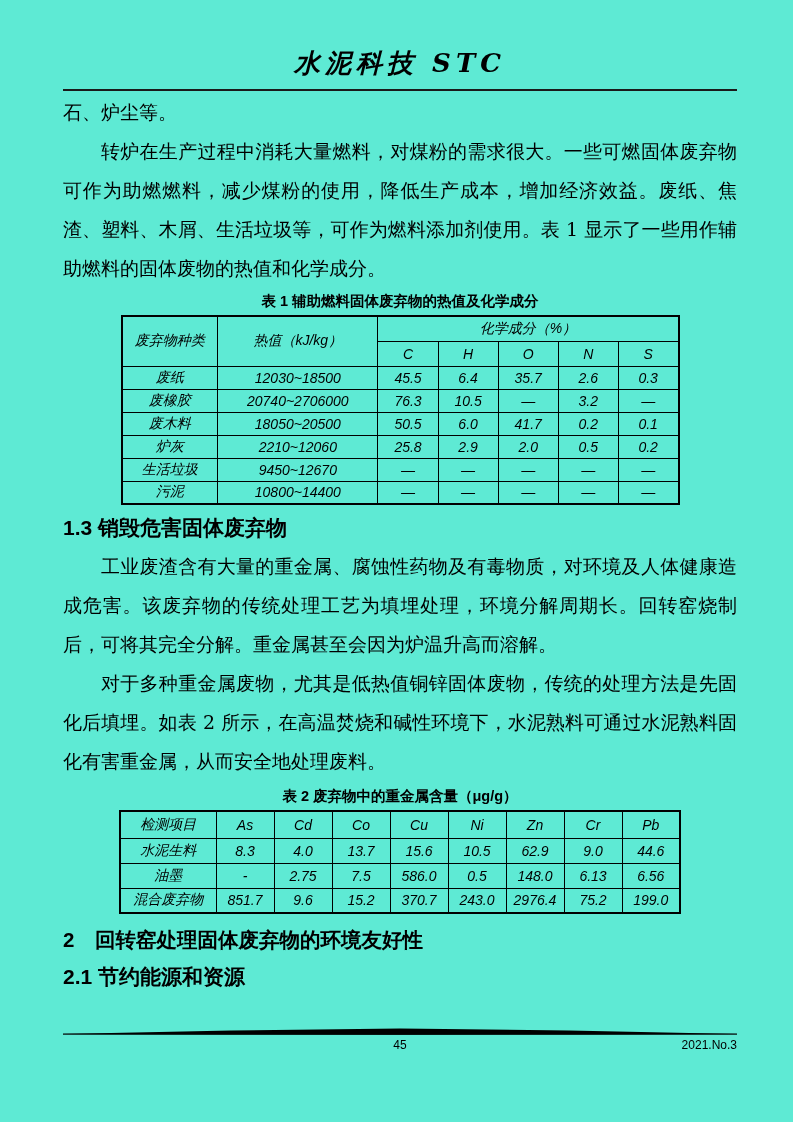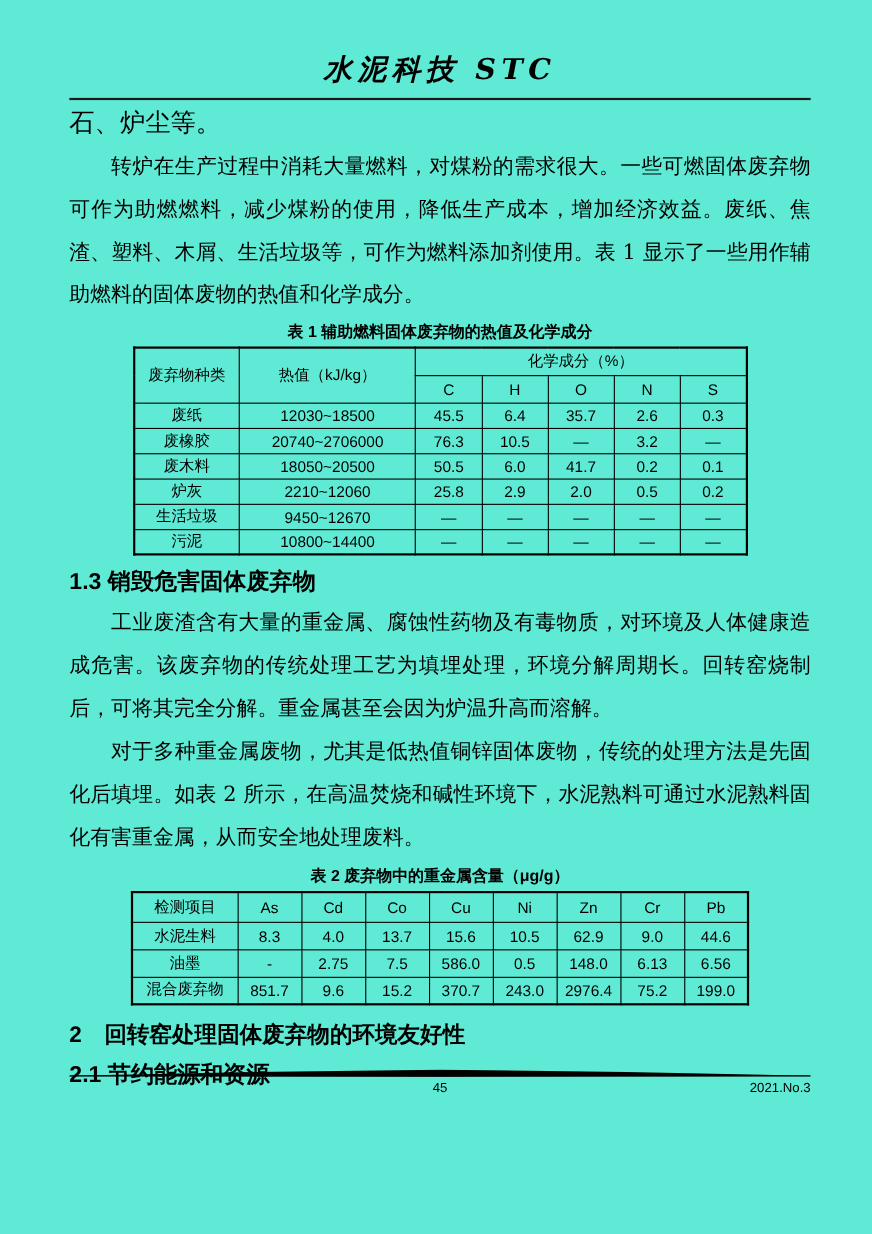--- a/index.html
+++ b/index.html
@@ -29,21 +29,21 @@
   }
   .journal-title {
     font-family: "DejaVu Serif", serif;
     font-style: italic;
     font-weight: bold;
     font-size: 26px;
     letter-spacing: 5px;
   }
   
   .intro-line {
-    font-size: 23px;
+    font-size: 19px;
     line-height: 39px;
     margin-top: 2px;
   }
   p.body-para {
     font-size: 19px;
     line-height: 39px;
     text-align: justify;
     text-indent: 2em;
   }
   
@@ -64,21 +64,21 @@
     table-layout: fixed;
   }
   table.data-table th, table.data-table td {
     border: 1px solid #000;
     text-align: center;
     vertical-align: middle;
     font-weight: normal;
     padding: 0 2px;
     white-space: nowrap;
   }
-  table.data-table { border: 2px solid #000; }
+  table.data-table { border: 2px solid #000; font-style: italic; }
   #table1 { width: 559px; }
   #table1 th { height: 25px; }
   #table1 td { height: 23px; }
   #table1 col.c-type { width: 96px; }
   #table1 col.c-heat { width: 160px; }
   #table1 col.c-el   { width: 60px; }
   #table2 { width: 560px; }
   #table2 th { height: 27px; margin-top: 43px; }
   #table2 td { height: 25px; }
   #table2 col.c-item { width: 96px; }
@@ -97,21 +97,21 @@
     font-size: 20.5px;
     margin-top: 12px;
     margin-bottom: 8px;
   }
   .mt-small { margin-top: 6px; }
   
   .page-footer {
     position: absolute;
     left: 63px;
     right: 56px;
-    top: 972px;
+    top: 1028px;
   }
   .footer-rule { display: block; width: 100%; height: 9px; }
   .footer-row {
     position: relative;
     font-family: "Liberation Sans", sans-serif;
     font-size: 12px;
     height: 16px;
     margin-top: 1px;
   }
   .footer-page-num {

